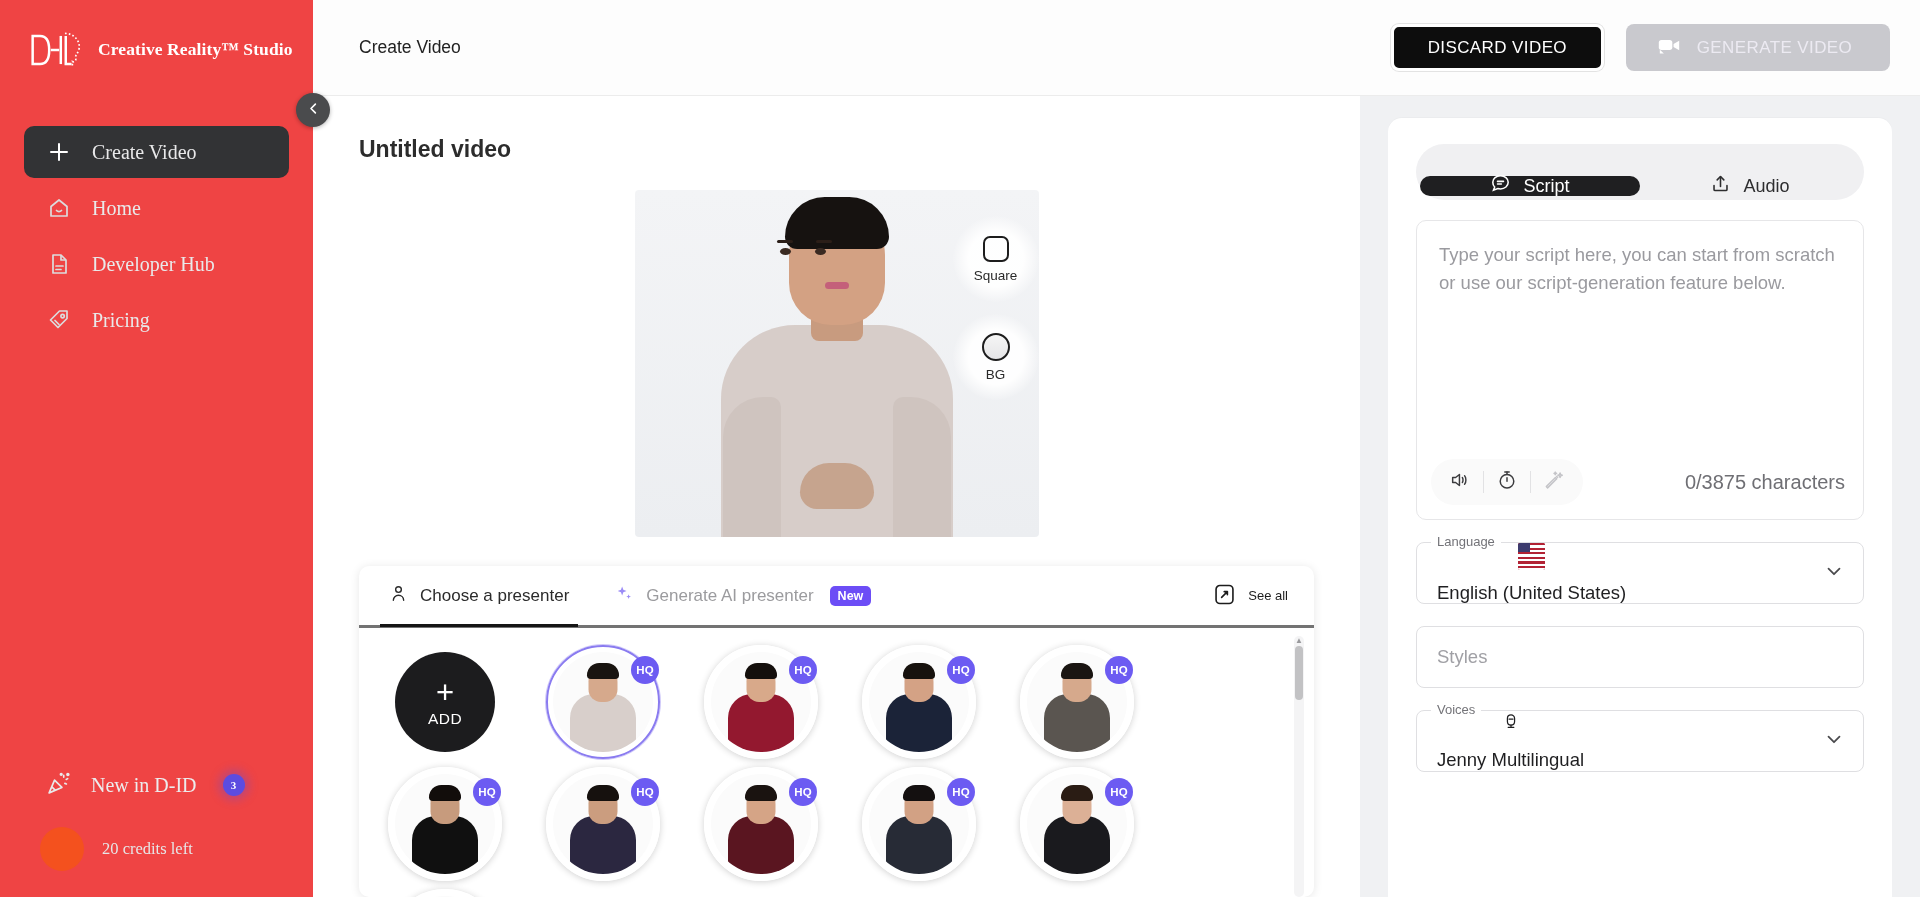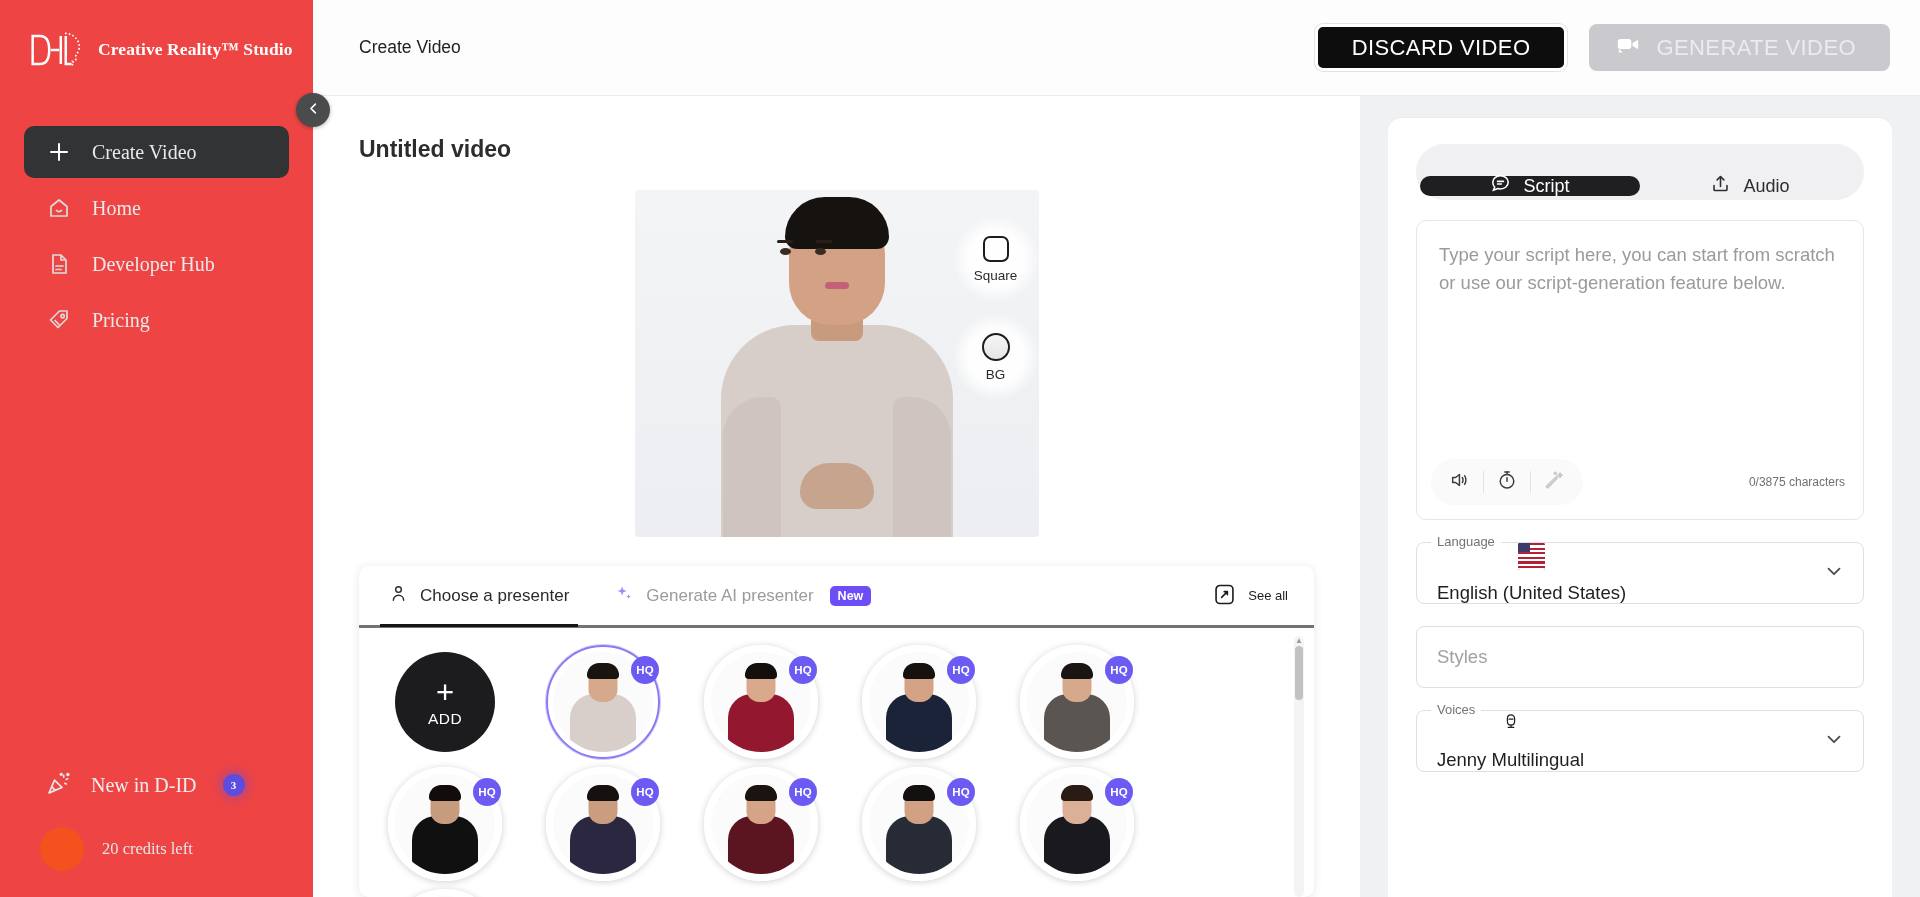--- a/index.html
+++ b/index.html
@@ -69,21 +69,21 @@
     height: 96px; flex:0 0 96px;
     display:flex; align-items:center;
     padding: 0 30px 0 46px;
     border-bottom: 1px solid #ececec;
     background: #fdfdfd;
   }
   .topbar-title { font-size: 17.5px; color: #222; }
   .topbar-actions { margin-left:auto; display:flex; align-items:center; gap: 22px; }
   .btn {
     border: none; border-radius: 8px;
-    font-size: 22px; letter-spacing: .4px;
+    font-size: 17px; letter-spacing: .4px;
     cursor:pointer; font-family: inherit;
     display:flex; align-items:center; justify-content:center; gap:14px;
   }
   .btn-discard {
     background: #0d0d0d; color:#fff;
     height: 47px; padding: 0 34px;
     border: 3px solid #ffffff;
     box-shadow: 0 0 0 1px #e3e3e3;
   }
   .btn-generate {
@@ -274,21 +274,21 @@
     padding: 20px 22px 0 22px; font-size: 18.5px; line-height: 1.52;
     color:#9a9a9f; flex:1 1 auto; overflow:hidden;
   }
   .script-foot { display:flex; align-items:center; padding: 0 18px 14px 14px; }
   .tool-group {
     display:flex; align-items:center; gap:0;
     background:#fafafa; border-radius: 24px; height: 46px; padding: 0 6px;
   }
   .tool-btn { width: 46px; height:46px; display:flex; align-items:center; justify-content:center; cursor:pointer; }
   .tool-sep { width:1px; height:22px; background:#e2e2e4; }
-  .char-count { margin-left:auto; font-size: 12px; color:#6f6f74; }
+  .char-count { margin-left:auto; font-size: 20px; color:#6f6f74; }
 
   .field {
     position: relative;
     margin-top: 22px;
     height: 62px; flex: 0 0 62px;
     border: 1px solid #dfdfe2; border-radius: 8px;
     display:flex; align-items:center; padding: 0 18px 0 20px;
     background:#fff; cursor:pointer;
   }
   .field-legend {

